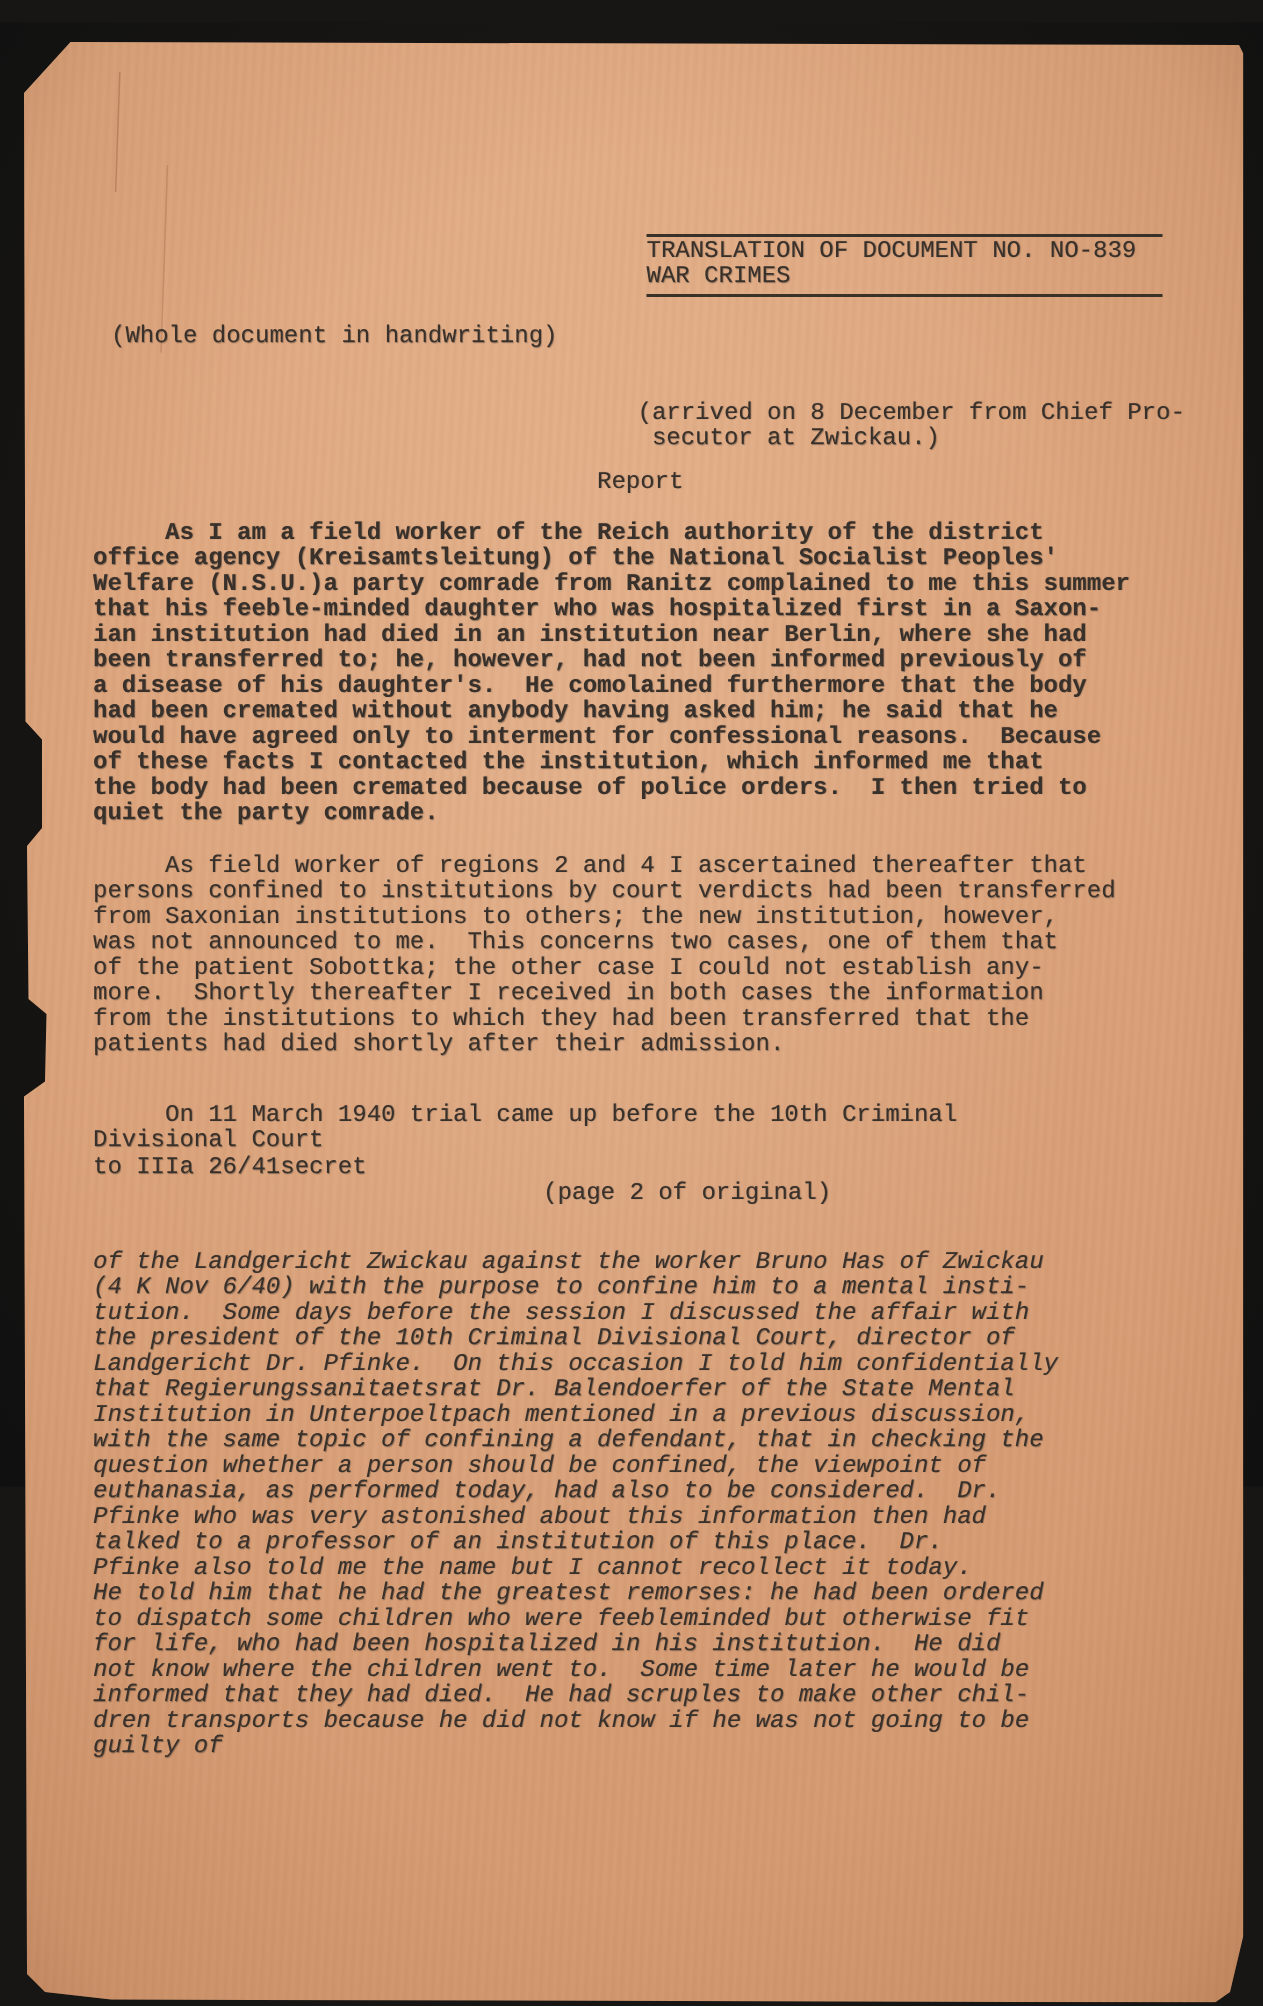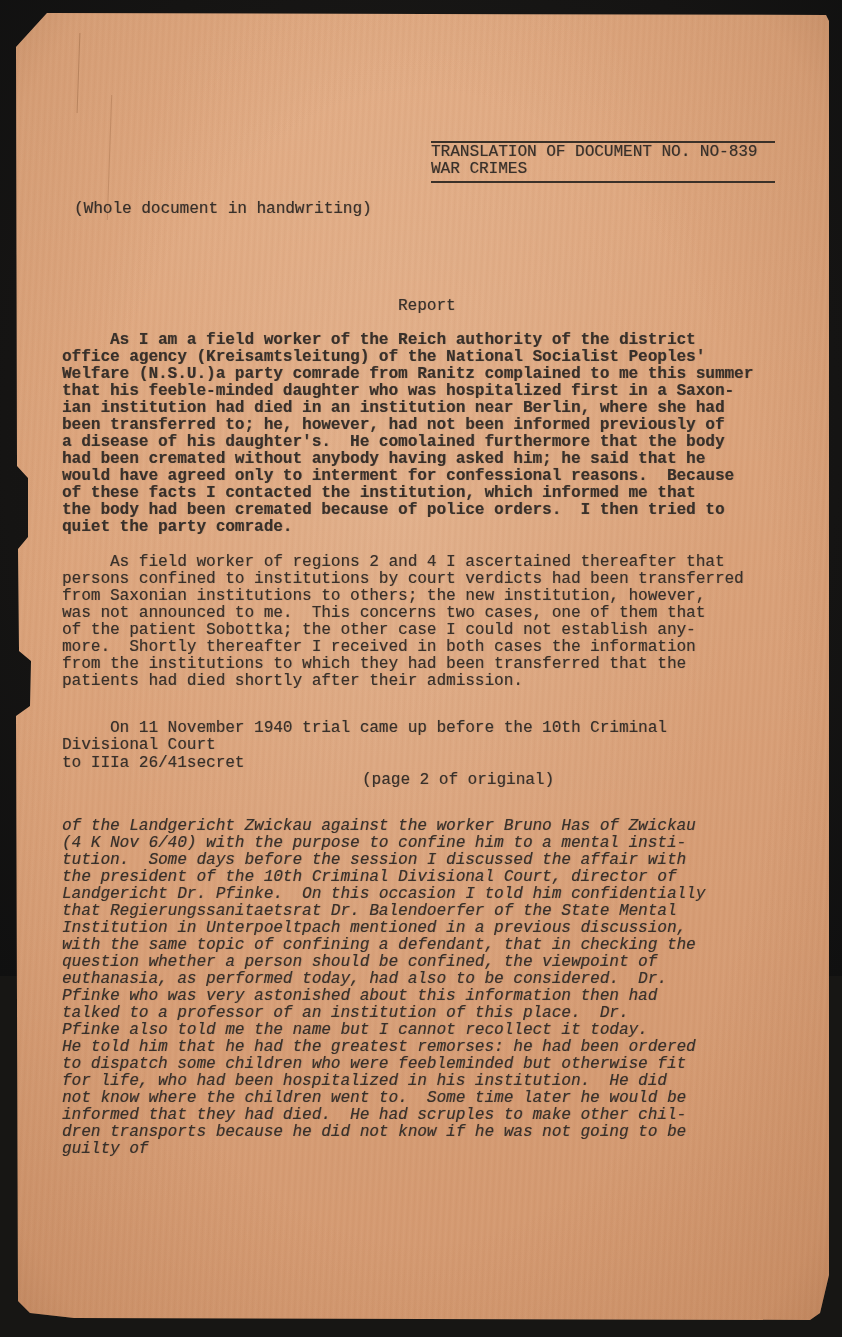--- a/index.html
+++ b/index.html
@@ -9,20 +9,21 @@
     width: 842px;
     height: 1337px;
     overflow: hidden;
   }
   .scan-stage {
     position: relative;
     width: 842px;
     height: 976px;
     background:
       radial-gradient(ellipse at 50% 45%, #1d1c1a 0%, #151413 70%, #101010 100%);
+    margin-top: 15px;
   }
   .paper {
     position: absolute;
     left: 14px;
     top: 13px;
     width: 815px;
     height: 1307px;
     background:
       radial-gradient(ellipse at 48% 38%, rgba(255,236,214,0.18) 0%, rgba(255,236,214,0) 55%),
       linear-gradient(158deg, #e2ab83 0%, #dca47c 38%, #d69c74 72%, #d2976e 100%);
@@ -89,20 +90,22 @@
     <div class="crease c1"></div>
     <div class="crease c2"></div>
 
     <div class="header-block">
       <span class="tw tw-line">TRANSLATION OF DOCUMENT NO. NO-839</span>
       <span class="tw tw-line centered">WAR CRIMES</span>
     </div>
 
     <pre class="tw" style="left:60px; top:188px;">(Whole document in handwriting)</pre>
 
+    <pre class="tw" style="left:411px; top:239px;">(arrived on 8 December from Chief Pro-
+ secutor at Zwickau.)</pre>
 
     <pre class="tw report-title" style="left:384px; top:285px;">Report</pre>
 
     <pre class="tw" style="left:48px; top:319px;font-weight:bold;">     As I am a field worker of the Reich authority of the district
 office agency (Kreisamtsleitung) of the National Socialist Peoples'
 Welfare (N.S.U.)a party comrade from Ranitz complained to me this summer
 that his feeble-minded daughter who was hospitalized first in a Saxon-
 ian institution had died in an institution near Berlin, where she had
 been transferred to; he, however, had not been informed previously of
 a disease of his daughter's.  He comolained furthermore that the body
@@ -114,21 +117,21 @@
 
     <pre class="tw" style="left:48px; top:541px;">     As field worker of regions 2 and 4 I ascertained thereafter that
 persons confined to institutions by court verdicts had been transferred
 from Saxonian institutions to others; the new institution, however,
 was not announced to me.  This concerns two cases, one of them that
 of the patient Sobottka; the other case I could not establish any-
 more.  Shortly thereafter I received in both cases the information
 from the institutions to which they had been transferred that the
 patients had died shortly after their admission.</pre>
 
-    <pre class="tw" style="left:48px; top:707px;">     On 11 November 1940 trial came up before the 10th Criminal
+    <pre class="tw" style="left:48px; top:707px;">     On 11 March 1940 trial came up before the 10th Criminal
 Divisional Court</pre>
 
     <pre class="tw" style="left:48px; top:742px;">to IIIa 26/41secret</pre>
 
     <pre class="tw" style="left:348px; top:759px;">(page 2 of original)</pre>
 
     <pre class="tw" style="left:48px; top:805px;font-style:italic;">of the Landgericht Zwickau against the worker Bruno Has of Zwickau
 (4 K Nov 6/40) with the purpose to confine him to a mental insti-
 tution.  Some days before the session I discussed the affair with
 the president of the 10th Criminal Divisional Court, director of

